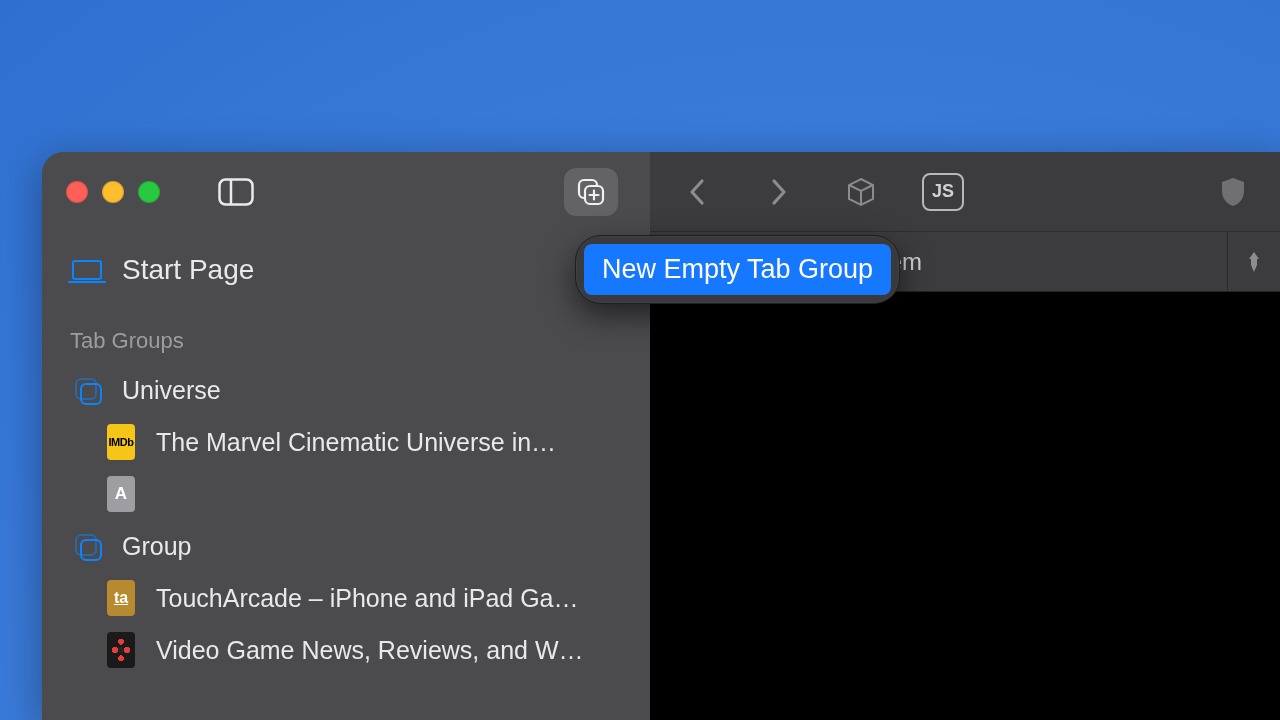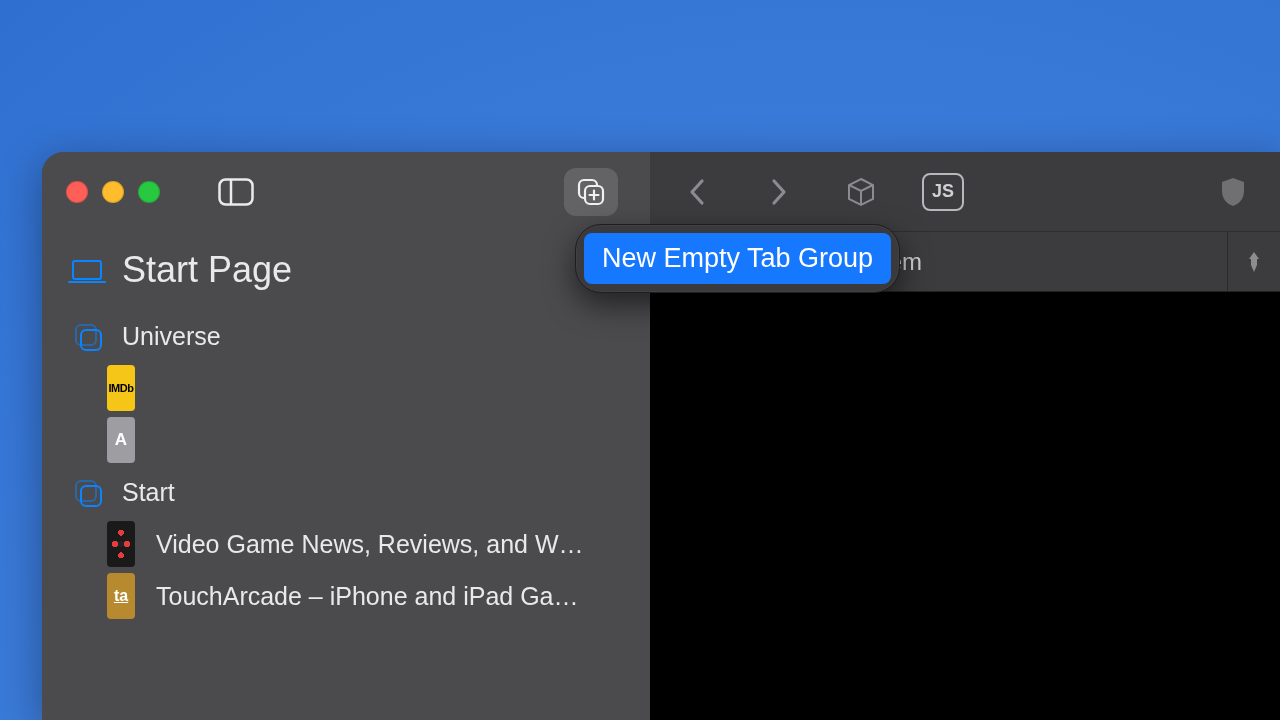--- a/index.html
+++ b/index.html
@@ -73,33 +73,33 @@
 
   .row {
     display:flex; align-items:center; gap:18px;
     height:52px;
     padding: 0 10px;
     border-radius:8px;
     color:#e9e9ea;
     font-size:25px;
     cursor:pointer;
   }
-  .row.start { height:60px; font-size:36px; margin-bottom:10px;}
+  .row.start { height:60px; font-size:28px; margin-bottom:10px;}
   .row .icon-slot { width:34px; display:flex; justify-content:center; }
   .row .label { white-space:nowrap; overflow:hidden; text-overflow:ellipsis; flex:1;}
 
   .section-header {
     color:#9d9da0; font-size:22px; font-weight:500;
     padding: 18px 10px 10px 10px;
   }
 
   .sub { padding-left: 44px; }
 
   .favicon {
-    width:28px;height:46px;border-radius:4px;display:flex;align-items:center;justify-content:center;
+    width:28px;height:36px;border-radius:4px;display:flex;align-items:center;justify-content:center;
     font-size:13px;font-weight:700;color:#000;
   }
 
   
   .tg-icon { position:relative; width:26px;height:26px; }
   .tg-icon::before, .tg-icon::after{
     content:""; position:absolute; border:2.5px solid #0a84ff; border-radius:6px;
     width:18px;height:18px;
   }
   .tg-icon::before{ left:1px; top:1px; opacity:.5;}
@@ -161,21 +161,21 @@
   }
   .addrwrap .addr { flex:1; white-space:nowrap; overflow:hidden; }
   .pin-sep { width:1px; align-self:stretch; background:#2a2a2c; }
   .pin { width:52px; display:flex; align-items:center; justify-content:center; color:#8d8d90;}
 
   .content { flex:1; background:#000; }
 
   
   .popover {
     position:absolute;
-    left: 575px; top: 224px;
+    left: 575px; top: 235px;
     padding:8px;
     background:#3a3a3c;
     border:1px solid #1e1e20;
     border-radius:26px;
     box-shadow: 0 12px 30px rgba(0,0,0,.55), 0 0 0 1px rgba(255,255,255,.04) inset;
     z-index:50;
   }
   .popover .item {
     background:#1677ff;
     color:#fff;
@@ -217,55 +217,57 @@
 
     <div class="side-list">
 
       <div class="row start">
         <span class="icon-slot">
             <span class="laptop-icon"></span>
           </span>
         <span class="label">Start Page</span>
       </div>
 
+      <div class="section-header">Tab Groups</div>
 
       <div class="row">
         <span class="icon-slot">
             <span class="tg-icon"></span>
           </span>
         <span class="label">Universe</span>
       </div>
       <div class="row sub">
         <span class="icon-slot">
             <span class="favicon fav-imdb">IMDb</span>
           </span>
+        <span class="label">The Marvel Cinematic Universe in…</span>
       </div>
       <div class="row sub">
         <span class="icon-slot">
             <span class="favicon fav-a">A</span>
           </span>
       </div>
 
       <div class="row">
         <span class="icon-slot">
             <span class="tg-icon"></span>
           </span>
-        <span class="label">Start</span>
+        <span class="label">Group</span>
       </div>
       <div class="row sub">
         <span class="icon-slot">
+            <span class="favicon fav-ta">ta</span>
+          </span>
+        <span class="label">TouchArcade – iPhone and iPad Ga…</span>
+      </div>
+      <div class="row sub">
+        <span class="icon-slot">
             <span class="favicon fav-ign"></span>
           </span>
         <span class="label">Video Game News, Reviews, and W…</span>
-      </div>
-      <div class="row sub">
-        <span class="icon-slot">
-            <span class="favicon fav-ta">ta</span>
-          </span>
-        <span class="label">TouchArcade – iPhone and iPad Ga…</span>
       </div>
 
 
     </div>
   </div>
 
   <div class="right">
     <div class="toolbar">
       <div class="tbtn">
         <svg width="22" height="30" viewBox="0 0 22 30">

